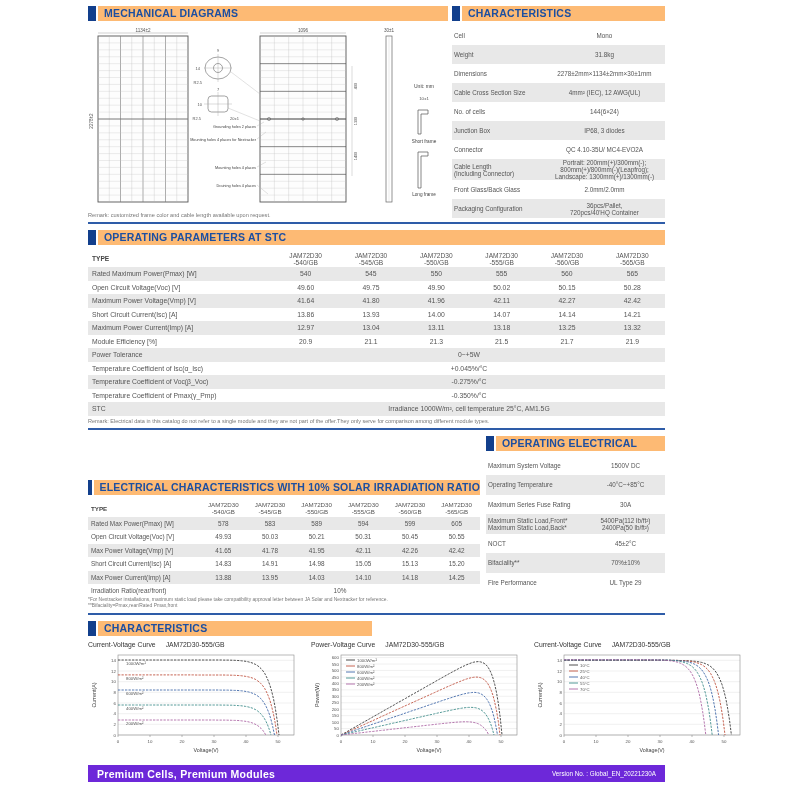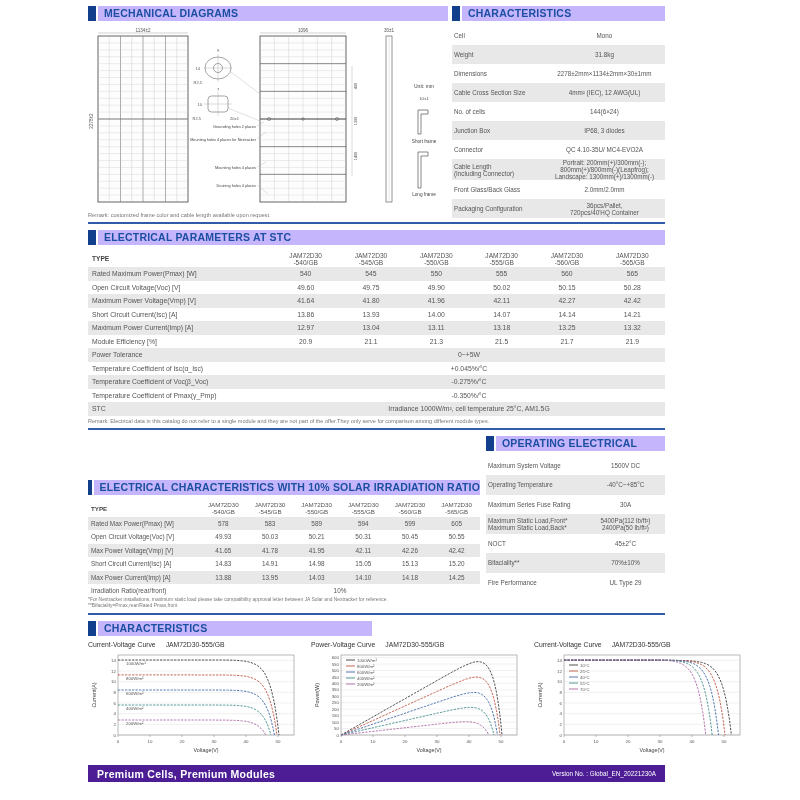--- a/index.html
+++ b/index.html
@@ -2,21 +2,21 @@
 <html><head>
 <meta charset="utf-8">
 <style>
   html,body{margin:0;padding:0;background:#fff;}
   body{width:800px;height:800px;font-family:"Liberation Sans",sans-serif;color:#555;overflow:hidden;}
   .page{box-sizing:border-box;width:800px;height:800px;padding:6px 30px 0 88px;position:relative;}
   .content{width:577px;}
   
   .sec-head{display:flex;height:15px;margin-bottom:5px;}
   .sec-head .sq{width:8px;background:#123f8c;margin-right:2px;}
-  .sec-head .bar{flex:1;background:#c4b5fd;color:#1c4fa1;font-weight:bold;font-size:10.5px;line-height:15px;padding-left:6px;letter-spacing:.2px;white-space:nowrap;}
+  .sec-head .bar{flex:1;background:#fdba74;color:#1c4fa1;font-weight:bold;font-size:10.5px;line-height:15px;padding-left:6px;letter-spacing:.2px;white-space:nowrap;}
   .divider{height:2px;background:#2e5ca8;margin:4px 0 6px;width:577px;}
   .pre{white-space:pre-line;}
   
   .top-row{display:flex;gap:4px;}
   .mech-col{width:360px;}
   .spec-col{width:213px;}
   .mech-remark{font-size:5.6px;color:#777;margin-top:2px;}
   
   .t-row{display:grid;align-items:center;font-size:6.8px;color:#555;}
   .spec-rows .t-row{grid-template-columns:92px 1fr;min-height:19px;font-size:6.3px;}
@@ -55,21 +55,21 @@
   .oper-rows .t-row{grid-template-columns:100px 1fr;min-height:19.5px;font-size:6.3px;}
   .oper-rows .t-row>div:first-child{padding-left:2px;}
   .oper-rows .t-row>div:last-child{text-align:center;}
   .oper-rows .t-row:nth-of-type(even){background:#e8e8e8;}
   
   .charts-row{display:flex;gap:8px;margin-top:2px;width:660px;}
   .chart-block{width:215px;}
   .c-title{font-size:6.8px;color:#333;margin-bottom:1px;white-space:nowrap;}
   .c-title .c-model{margin-left:10px;}
   
-  .foot{width:577px;height:17px;background:#4c1d95;color:#fff;display:flex;align-items:center;justify-content:space-between;padding:0 9px;box-sizing:border-box;margin-top:6px;}
+  .foot{width:577px;height:17px;background:#6d28d9;color:#fff;display:flex;align-items:center;justify-content:space-between;padding:0 9px;box-sizing:border-box;margin-top:6px;}
   .foot .f-left{font-size:10.5px;font-weight:bold;letter-spacing:.3px;}
   .foot .f-right{font-size:6.3px;}
   svg text{font-family:"Liberation Sans",sans-serif;}
   .mech-svg-wrap{width:360px;}
 </style>
 </head>
 <body>
 
 <div class="page">
 
@@ -267,21 +267,21 @@
           </div>
         </div>
     </section>
   </div>
 
   <div class="divider"></div>
 
   <section class="content">
     <div class="sec-head">
       <div class="sq"></div>
-      <div class="bar">ELECTRICAL PARAMETERS AT STC</div>
+      <div class="bar">OPERATING PARAMETERS AT STC</div>
     </div>
     <div class="stc-head">
       <div>TYPE</div>
 
     <div class="pre">JAM72D30
 -540/GB</div>
         <div class="pre">JAM72D30
 -545/GB</div>
         <div class="pre">JAM72D30
 -550/GB</div>

